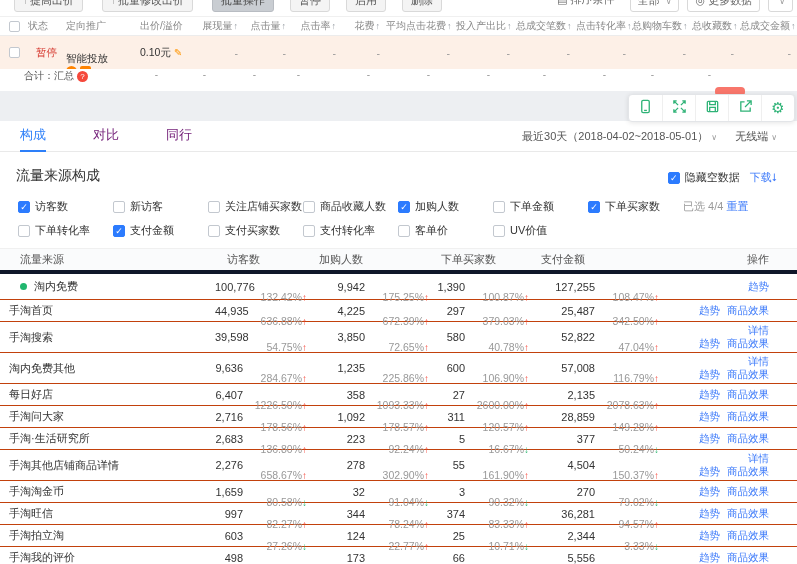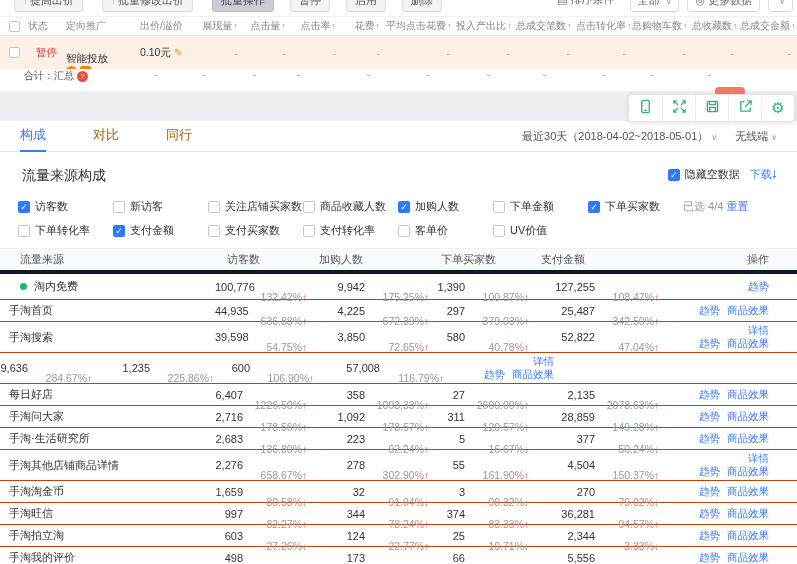--- a/index.html
+++ b/index.html
@@ -46,26 +46,26 @@
     border:1px solid #e3e5e8; border-radius:4px; box-shadow:0 1px 5px rgba(0,0,0,.10); }
   .ftb-cell { width:33px; height:26px; display:flex; align-items:center; justify-content:center;
     border-left:1px solid #efefef; cursor:pointer; }
   .ftb-cell:first-child { border-left:none; }
   .ftb svg { stroke:#2fb377; fill:none; stroke-width:1.4; }
   .gear { color:#2fb377; font-size:15px; line-height:15px; }
 
   
   .panel { background:#fff; }
   .tabsbar { height:31px; display:flex; align-items:center; border-bottom:1px solid #e9e9e9; padding:0 20px; }
-  .tab { font-size:13px; color:#a16207; margin-right:47px; height:31px; line-height:28px; cursor:pointer; }
+  .tab { font-size:13px; color:#701a75; margin-right:47px; height:31px; line-height:28px; cursor:pointer; }
   .tab.active { color:#2d7ff9; border-bottom:2px solid #2d7ff9; }
   .tabs-right { margin-left:auto; display:flex; align-items:center; font-size:11px; color:#555; gap:18px; }
   .caret { color:#999; font-size:8px; margin-left:3px; }
 
-  .sec-head { display:flex; align-items:flex-start; padding:15px 20px 4px 22px; }
+  .sec-head { display:flex; align-items:flex-end; padding:15px 20px 4px 16px; }
   .sec-title { font-size:14px; color:#333; }
   .sec-right { margin-left:auto; display:flex; align-items:center; font-size:11px; gap:10px; }
   .link { color:#3e7bfa; cursor:pointer; text-decoration:none; }
 
   .filters { padding:10px 18px 4px 18px; }
   .f-row { display:grid; grid-template-columns:repeat(8,95px); margin-bottom:9px; }
   .f-item { display:flex; align-items:center; font-size:11px; color:#333; }
   .box { width:12px; height:12px; border:1px solid #c3c8cf; border-radius:2px; background:#fff;
     margin-right:5px; flex:none; text-align:center; line-height:11px; font-size:9px; color:#fff; }
   .box.on { background:#2c7bfe; border-color:#2c7bfe; }
@@ -359,20 +359,21 @@
           <div class="m-col metric w-m3">
             <span class="v">52,822</span>
             <span class="p">47.04%<span class="arr-up">↑</span></span>
           </div>
           <div class="m-col w-ops ops-cell" style="padding-right: 28px;">
             <div class="ops-line"><a class="link">详情</a></div>
             <div class="ops-line"><a class="link">趋势</a><a class="link">商品效果</a></div>
           </div>
         </div>
         <div class="m-row h31">
+          <div class="m-col w-name child-name"><span>淘内免费其他</span></div>
           <div class="m-col metric w-m0">
             <span class="v">9,636</span>
             <span class="p">284.67%<span class="arr-up">↑</span></span>
           </div>
           <div class="m-col metric w-m1">
             <span class="v">1,235</span>
             <span class="p">225.86%<span class="arr-up">↑</span></span>
           </div>
           <div class="m-col metric w-m2">
             <span class="v">600</span>

